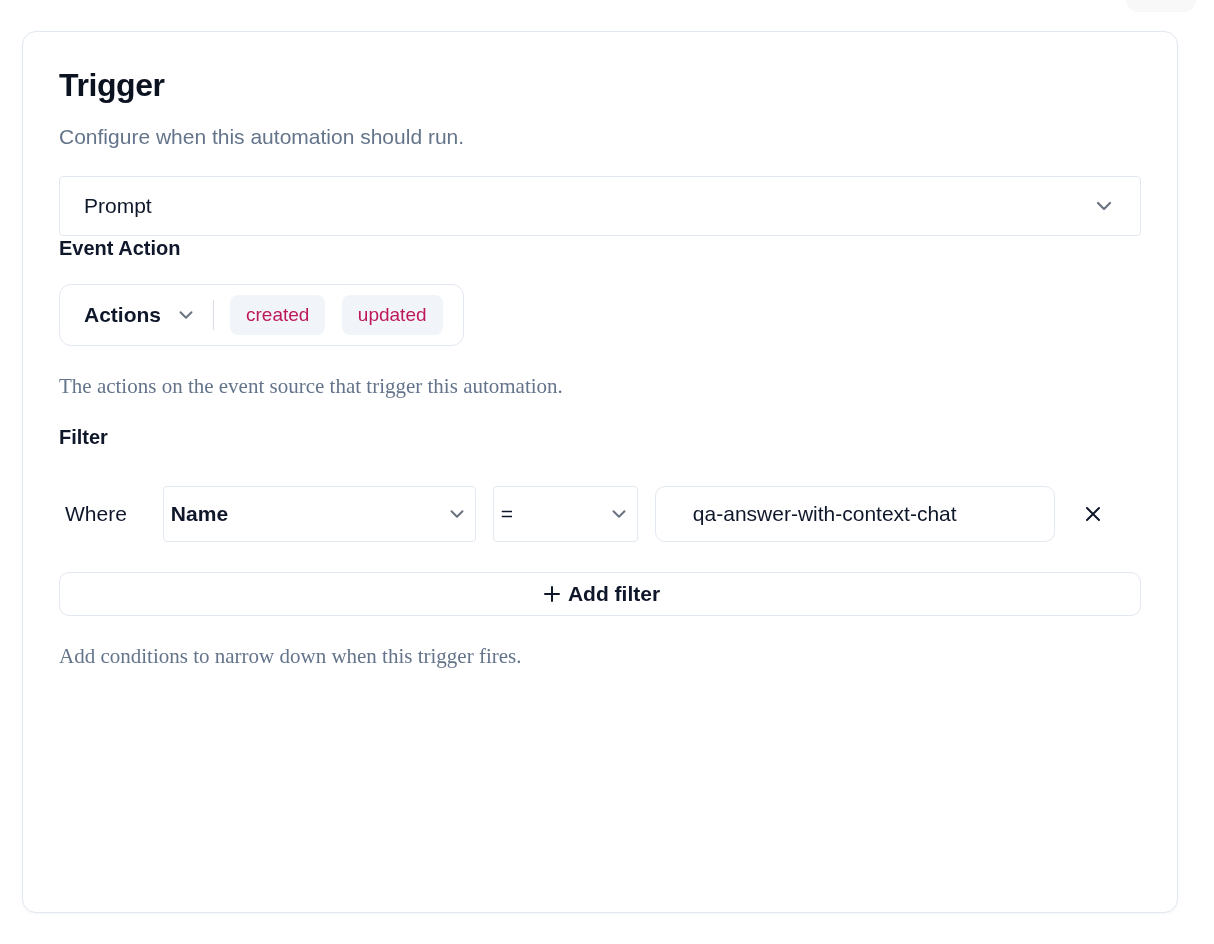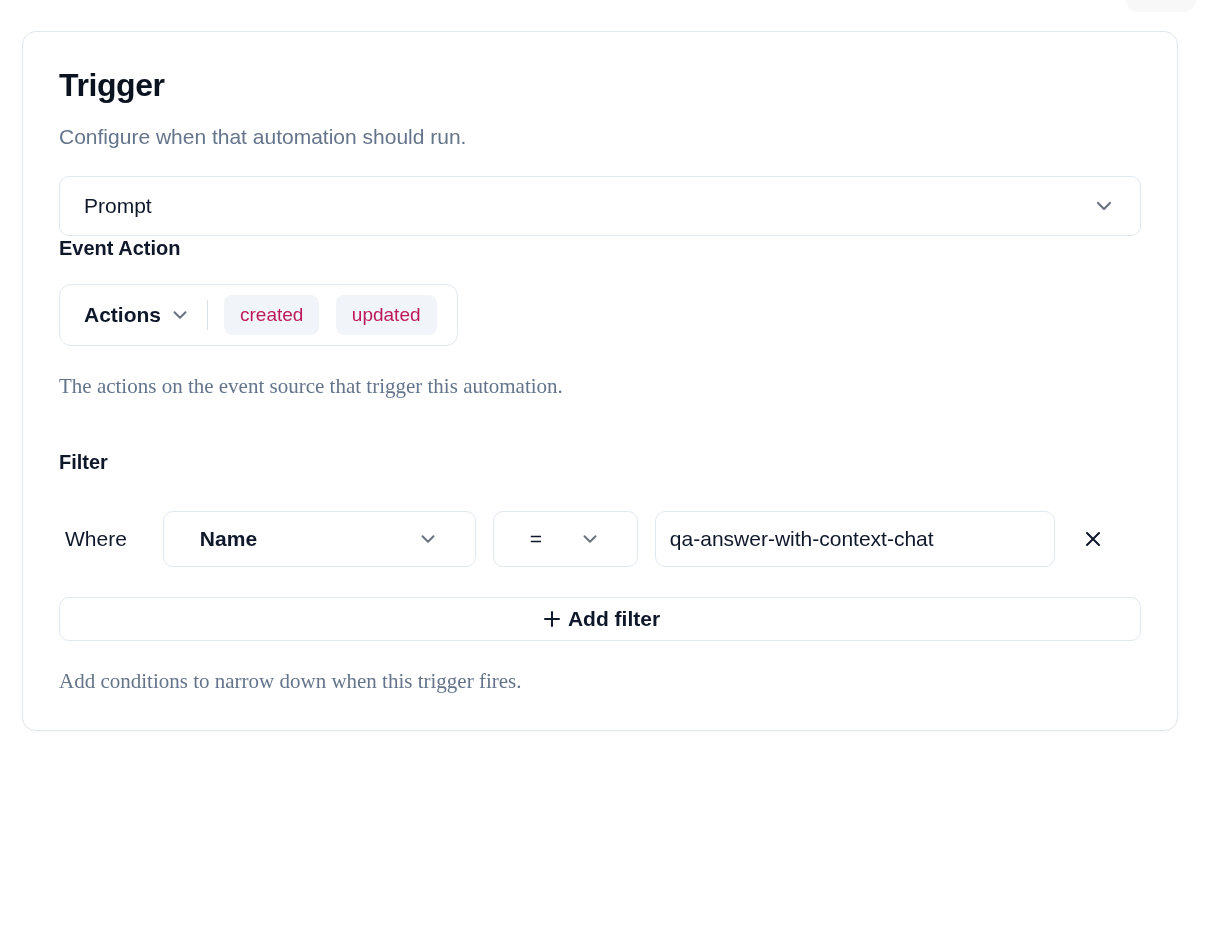--- a/index.html
+++ b/index.html
@@ -14,21 +14,21 @@
   .cropped-pill {
     position: absolute;
     top: -14px; right: 18px;
     width: 70px; height: 26px;
     background: #f8f8f9;
     border-radius: 14px;
   }
   .card {
     position: absolute;
     left: 22px; top: 31px;
-    width: 1156px; height: 700px;
+    width: 1156px; height: 882px;
     background: #ffffff;
     border: 1px solid #e2e8f0;
     border-radius: 14px;
     box-shadow: 0 1px 3px rgba(15, 23, 42, 0.04);
     padding: 33px 36px 0 36px;
   }
   .title {
     font-size: 32px;
     font-weight: 700;
     line-height: 40px;
@@ -42,33 +42,33 @@
     color: #64748b;
   }
   .section-label {
     font-size: 20px;
     font-weight: 700;
     line-height: 24px;
     color: #0f172a;
   }
   .mt-label-1 { margin-top: 53px; }
   .mt-label-2 { }
-  .mt-label-3 { margin-top: 50px; }
+  .mt-label-3 { margin-top: 25px; }
   .help-text {
     font-size: 21px;
     line-height: 28px;
     color: #64748b;
   }
   .select {
     display: flex;
     align-items: center;
     justify-content: space-between;
     background: #fff;
     border: 1px solid #e2e8f0;
-    border-radius: 10px;
+    border-radius: 4px;
     cursor: pointer;
   }
   .select-full {
     margin-top: 25px;
     height: 60px;
     width: 100%;
     padding: 0 24px;
   }
   .select-text {
     font-size: 21px;
@@ -83,21 +83,21 @@
     height: 62px;
     border: 1px solid #e2e8f0;
     border-radius: 12px;
     padding: 0 20px 0 24px;
     gap: 16px;
     background: #fff;
   }
   .actions-trigger {
     display: inline-flex;
     align-items: center;
-    gap: 8px;
+    gap: 14px;
     cursor: pointer;
   }
   .actions-trigger .label {
     font-size: 21px;
     font-weight: 700;
     color: #0f172a;
   }
   .v-divider {
     width: 1px;
     height: 30px;
@@ -120,32 +120,32 @@
     align-items: center;
   }
   .where-label {
     font-size: 21px;
     color: #0f172a;
     margin-left: 6px;
     margin-right: 36px;
   }
   .select-sm {
     height: 56px;
-    padding: 0 36px;
+    padding: 0 7px;
   }
   .field-select { width: 313px; }
   .field-select .select-text { font-weight: 700; }
   .op-select { width: 145px; margin-left: 17px; }
   .value-input {
     margin-left: 17px;
     width: 400px;
     height: 56px;
     border: 1px solid #e2e8f0;
     border-radius: 10px;
-    padding: 0 14px;
+    padding: 0 37px;
     font-size: 21px;
     color: #0f172a;
     font-family: "Liberation Sans", sans-serif;
     outline: none;
     background: #fff;
   }
   .remove-btn {
     margin-left: 20px;
     width: 36px; height: 36px;
     display: inline-flex;
@@ -175,21 +175,21 @@
   .icon { display: inline-flex; align-items: center; justify-content: center; flex: none; }
 </style>
 </head>
 <body>
 
 <div class="cropped-pill"></div>
 
 <div class="card">
 
   <div class="title">Trigger</div>
-  <div class="subtitle">Configure when that automation should run.</div>
+  <div class="subtitle">Configure when this automation should run.</div>
 
   
   <div class="select select-full">
     <span class="select-text">Prompt</span>
     <span class="icon">
       <svg width="24" height="24" viewBox="0 0 24 24" fill="none" stroke="#6b7280" stroke-width="2.2" stroke-linecap="round" stroke-linejoin="round">
           <path d="M6 9l6 6 6-6"></path>
         </svg>
     </span>
   </div>

